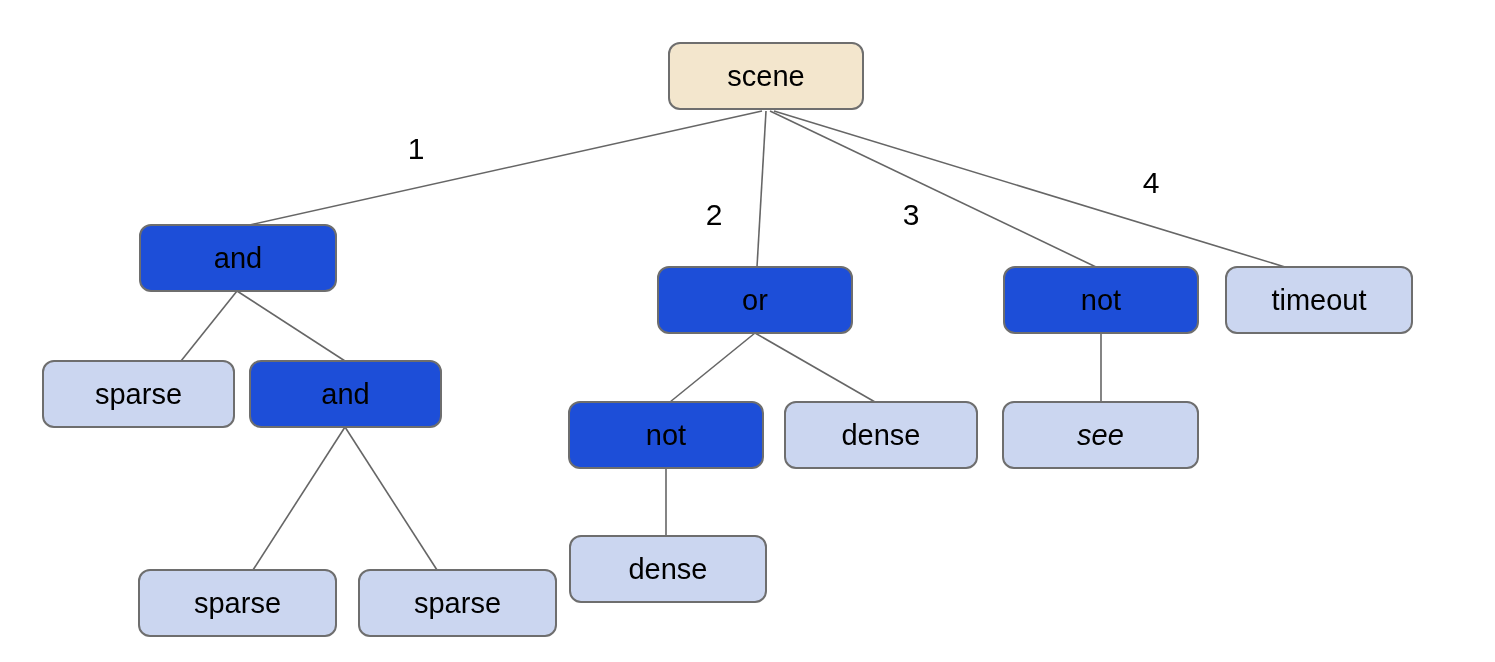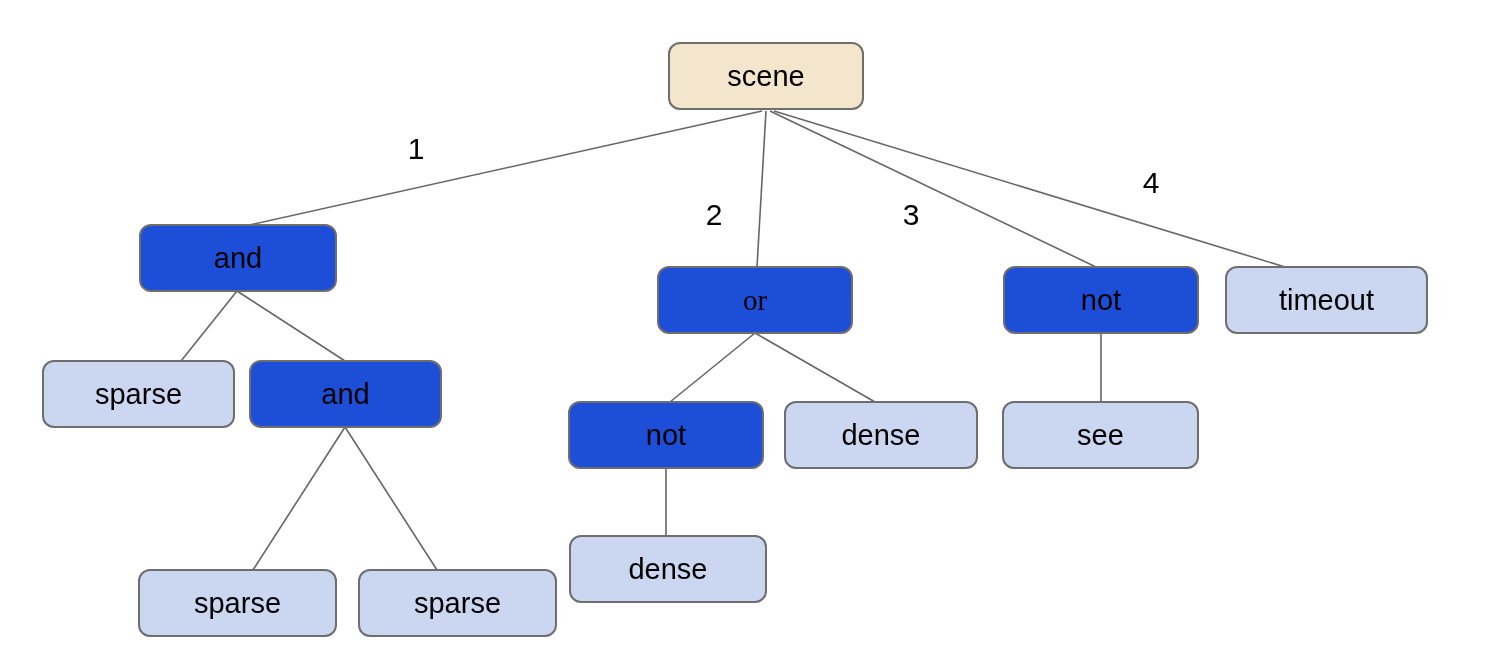--- a/index.html
+++ b/index.html
@@ -73,27 +73,27 @@
 
     <text class="edge-label" x="416" y="159">1</text>
     <text class="edge-label" x="714" y="225">2</text>
     <text class="edge-label" x="911" y="225">3</text>
     <text class="edge-label" x="1151" y="193">4</text>
   </svg>
 
   <div class="node root" style="left:668px;  top:42px;  width:196px;">scene</div>
 
   <div class="node operator" style="left:139px;  top:224px; width:198px;">and</div>
-  <div class="node operator" style="left:657px;  top:266px; width:196px;font-family:Liberation Serif, serif;">or</div>
+  <div class="node operator" style="left:657px;  top:266px; width:196px;">or</div>
   <div class="node operator" style="left:1003px; top:266px; width:196px;">not</div>
-  <div class="node leaf" style="left:1225px; top:266px; width:203px;">timeout</div>
+  <div class="node leaf" style="left:1225px; top:266px; width:188px;">timeout</div>
 
   <div class="node leaf" style="left:42px;   top:360px; width:193px;">sparse</div>
   <div class="node operator" style="left:249px;  top:360px; width:193px;">and</div>
   <div class="node operator" style="left:568px;  top:401px; width:196px;">not</div>
   <div class="node leaf" style="left:784px;  top:401px; width:194px;">dense</div>
-  <div class="node leaf" style="left:1002px; top:401px; width:197px;">see</div>
+  <div class="node leaf" style="left:1002px; top:401px; width:197px;font-style:italic;">see</div>
 
   <div class="node leaf" style="left:569px;  top:535px; width:198px;">dense</div>
   <div class="node leaf" style="left:138px;  top:569px; width:199px;">sparse</div>
   <div class="node leaf" style="left:358px;  top:569px; width:199px;">sparse</div>
 
 </div>
 
 </body></html>

